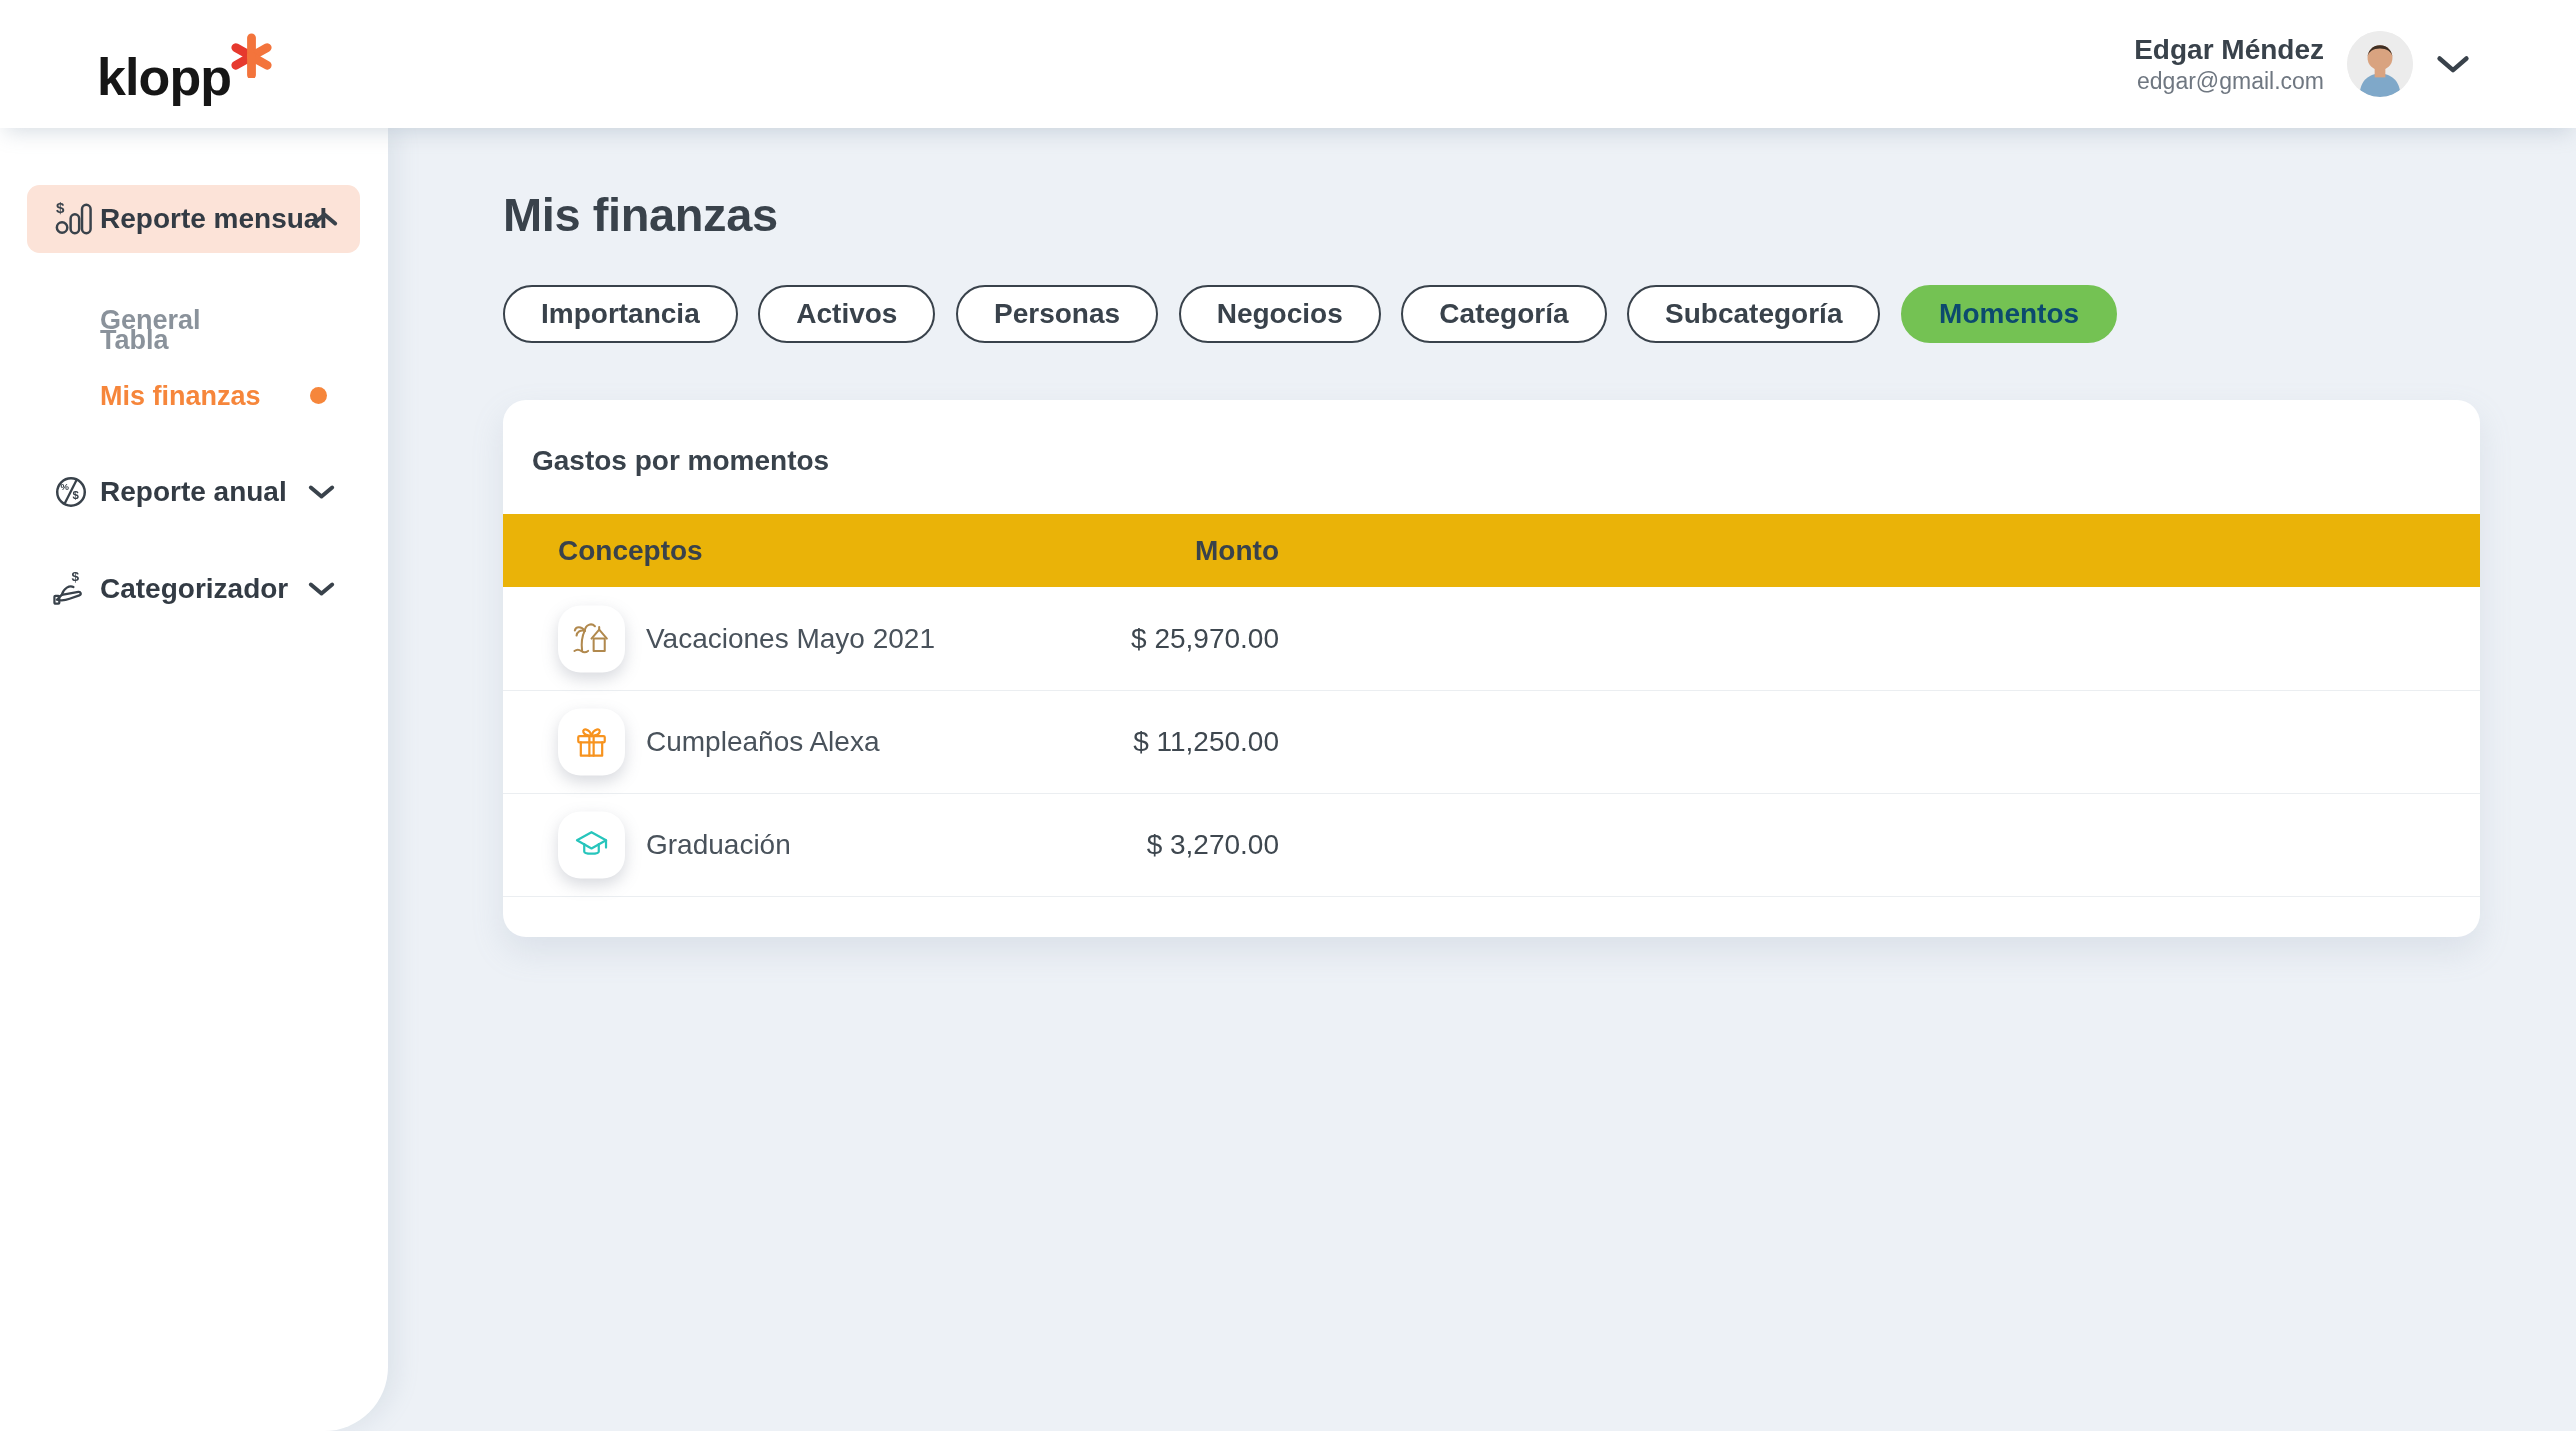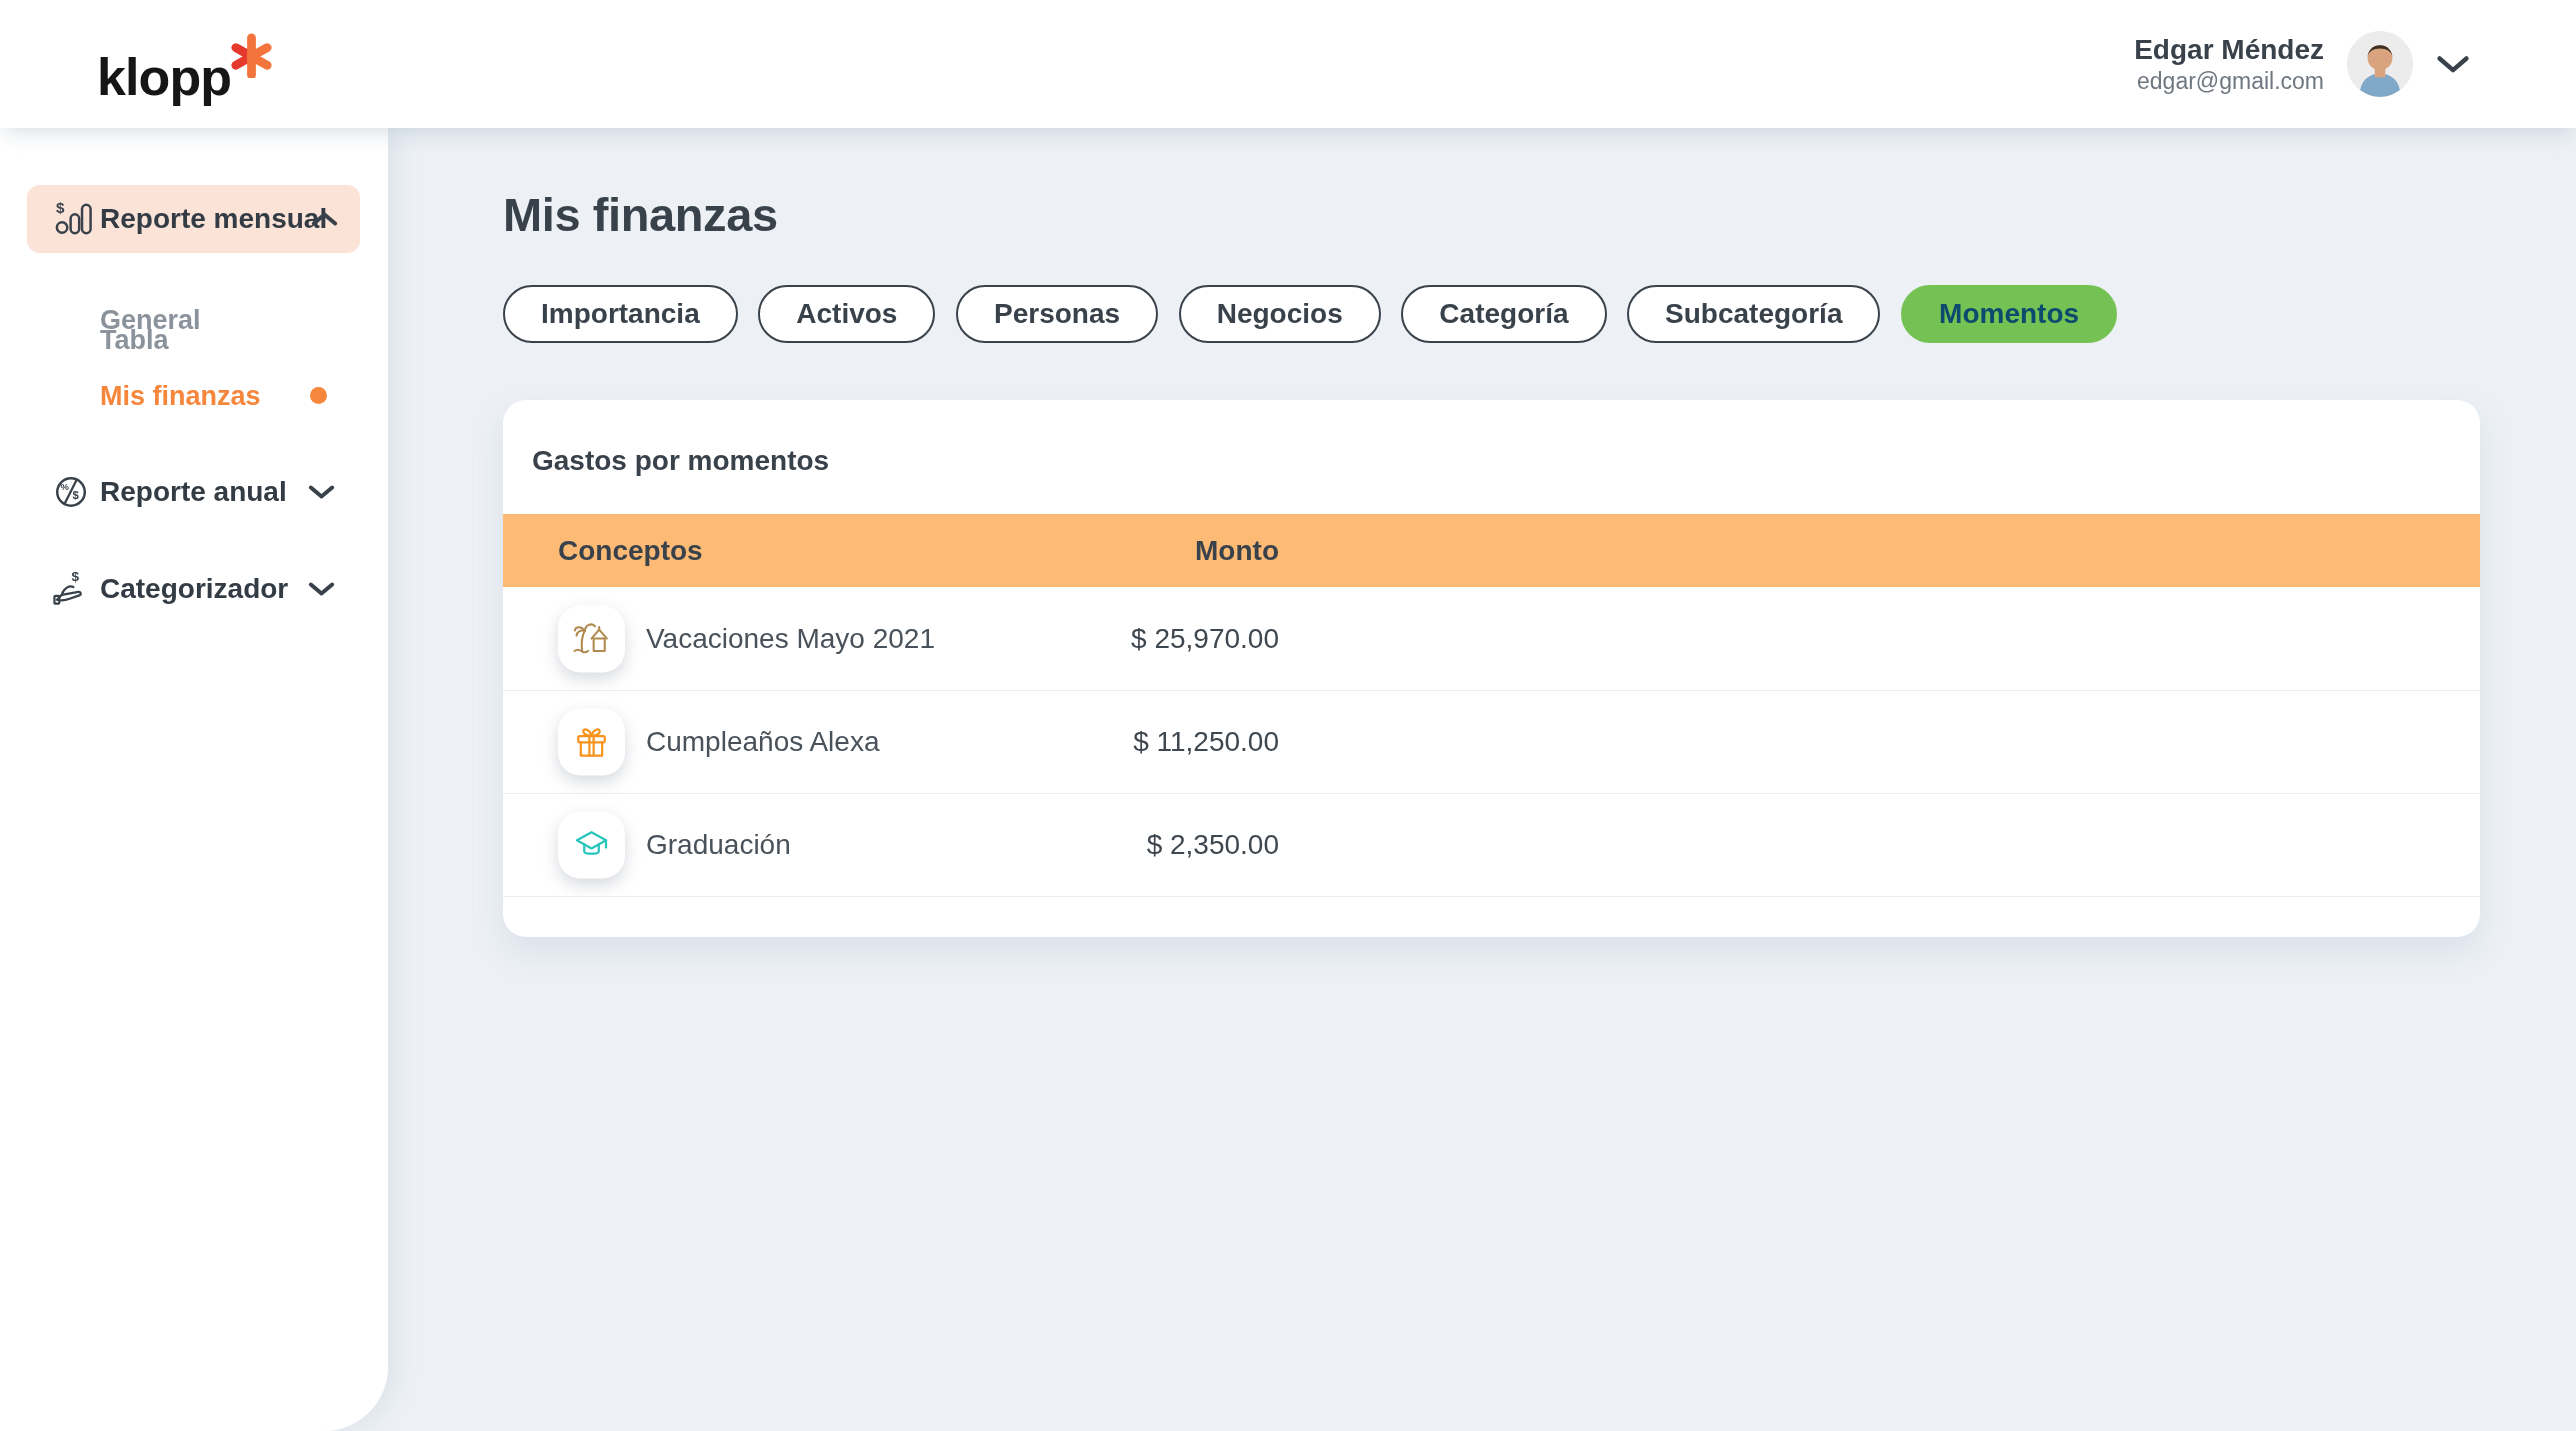--- a/index.html
+++ b/index.html
@@ -98,21 +98,21 @@
   .card {
     position:absolute; left:115px; top:272px; width:1977px; height:537px;
     background:#FFFFFF; border-radius:23px; overflow:hidden;
     box-shadow:0 14.3px 32px rgba(140,155,175,0.18);
   }
   .card-title {
     position:absolute; left:29px; top:45px;
     font-size:28px; font-weight:800; color:#39424B;
   }
   .thead {
-    position:absolute; left:0; right:0; top:114px; height:73px; background:#fdba74;
+    position:absolute; left:0; right:0; top:114px; height:73px; background:#eab308;
   }
   .th { position:absolute; top:50%; transform:translateY(-50%); font-size:28px; font-weight:700; color:#39424B; }
   .th-concept { left:55px; }
   .th-amount  { left:508px; width:268px; text-align:right; }
 
   .tbody { position:absolute; left:0; right:0; top:188px; }
   .trow { position:relative; height:103px; border-bottom:1.8px solid #EBEEF1; }
   .tile {
     position:absolute; left:55px; top:50%; transform:translateY(-50%);
     width:67px; height:67px; border-radius:22.4px; background:#FFFFFF;
@@ -299,19 +299,19 @@
         <span class="tile">
           <span>
             <svg width="41" height="41" viewBox="0 0 48 48" fill="none" stroke="#27C5BC" stroke-width="2.6" stroke-linecap="round" stroke-linejoin="round">
               <path d="M24 9 L41 18.5 L24 28 L7 18.5 Z"></path>
               <path d="M15.5 23 V31.5 C15.5 35 32.5 35 32.5 31.5 V23"></path>
               <path d="M41 18.5 V27"></path>
             </svg>
           </span>
         </span>
         <span class="concept">Graduación</span>
-        <span class="amount">$ 2,350.00</span>
+        <span class="amount">$ 3,270.00</span>
       </div>
 
     </div>
   </section>
 </main>
 
 
 </body></html>

